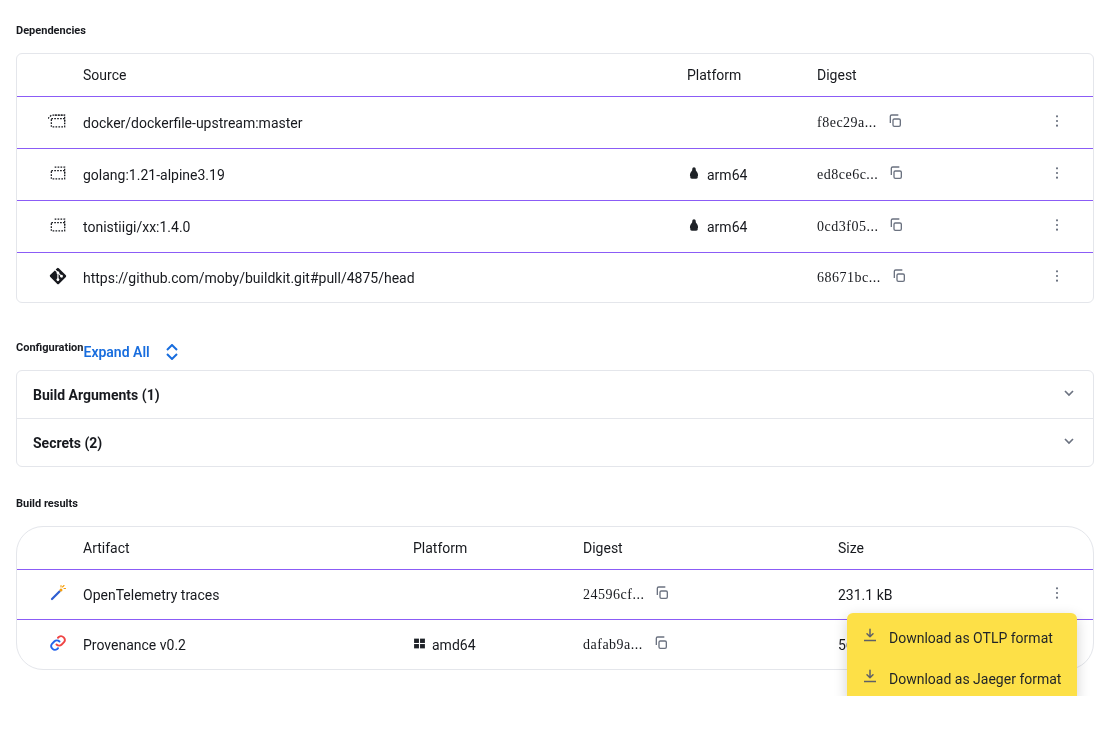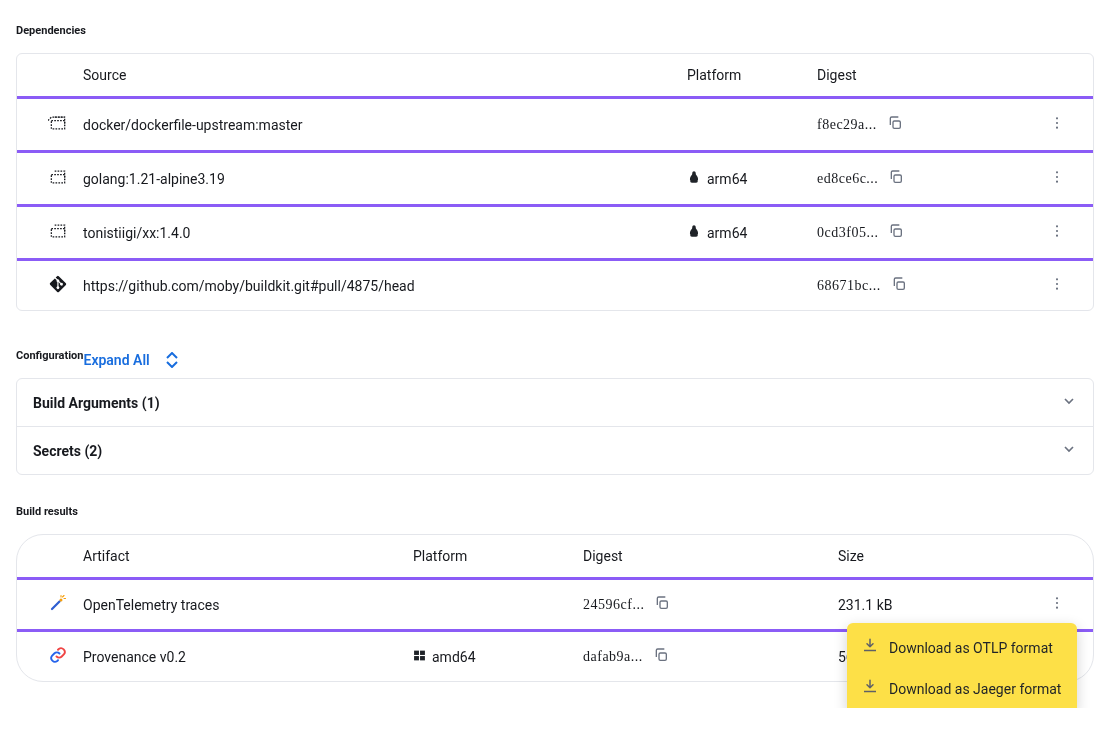--- a/index.html
+++ b/index.html
@@ -39,21 +39,21 @@
     .card {
       border: 1px solid #e4e6eb;
       border-radius: 6px;
       overflow: hidden;
       margin-bottom: 30px;
     }
     .row {
       display: flex;
       align-items: center;
       padding: 14px 16px;
-      border-top: 3px solid #8b5cf6;
+      border-top: 1px solid #8b5cf6;
     }
     .row:first-child { border-top: none; }
     .row.header {
       font-weight: 400;
       padding: 13px 16px;
     }
     .col-icon { width: 50px; display: flex; justify-content: center; }
     .col-source { flex: 1; }
     .col-platform { width: 130px; display:flex; align-items:center; gap:6px;}
     .col-digest { width: 220px; display: flex; align-items: center; gap: 10px; }

